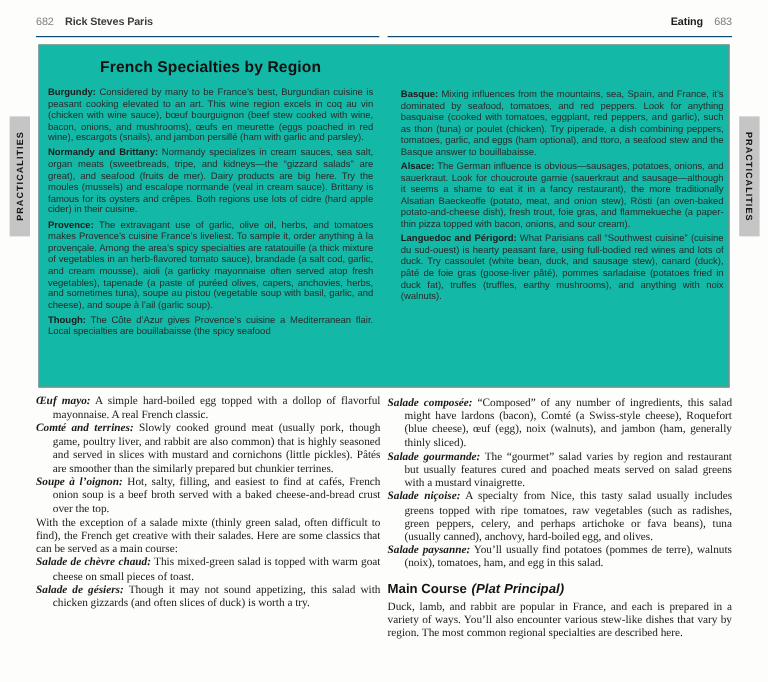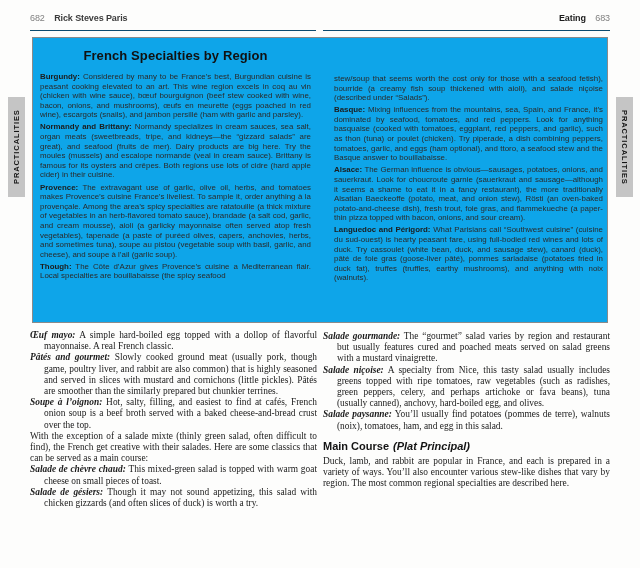--- a/index.html
+++ b/index.html
@@ -25,21 +25,21 @@
     position:absolute;top:97px;width:17px;height:100px;
     background:#c5c5c5;color:#141414;
     display:flex;align-items:center;justify-content:center;
     font-size:7.5px;font-weight:bold;letter-spacing:0.9px;
   }
   .side-tab.left{left:8px;writing-mode:vertical-rl;transform:rotate(180deg);}
   .side-tab.right{left:616px;writing-mode:vertical-rl;}
   
   .feature-box{
     position:absolute;left:32px;top:37px;width:576px;height:286px;
-    border:1.5px solid #8a8a8a;background:#0ea5e9;box-sizing:border-box;
+    border:1.5px solid #8a8a8a;background:#14b8a6;box-sizing:border-box;
   }
   .box-col{
     position:absolute;
     font-size:7.9px;line-height:9.6px;text-align:justify;color:#2a2a2a;
   }
   .box-col.colL{left:7px;top:10px;width:271px;}
   .box-col.colR{left:301px;top:36px;width:269px;}
   .box-title{
     font-size:13px;font-weight:bold;text-align:center;color:#111;
     letter-spacing:0.1px;margin:0 0 9px 0;line-height:15px;text-indent:0;
@@ -84,41 +84,41 @@
 
   <div class="box-col colL">
     <div class="box-title">French Specialties by Region</div>
     <p><span class="box-lead">Burgundy:</span> <span>Considered by many to be France’s best, Burgundian cuisine is peasant cooking elevated to an art. This wine region excels in coq au vin (chicken with wine sauce), bœuf bourguignon (beef stew cooked with wine, bacon, onions, and mushrooms), œufs en meurette (eggs poached in red wine), escargots (snails), and jambon persillé (ham with garlic and parsley).</span></p>
     <p><span class="box-lead">Normandy and Brittany:</span> <span>Normandy specializes in cream sauces, sea salt, organ meats (sweetbreads, tripe, and kidneys—the “gizzard salads” are great), and seafood (fruits de mer). Dairy products are big here. Try the moules (mussels) and escalope normande (veal in cream sauce). Brittany is famous for its oysters and crêpes. Both regions use lots of cidre (hard apple cider) in their cuisine.</span></p>
     <p><span class="box-lead">Provence:</span> <span>The extravagant use of garlic, olive oil, herbs, and tomatoes makes Provence’s cuisine France’s liveliest. To sample it, order anything à la provençale. Among the area’s spicy specialties are ratatouille (a thick mixture of vegetables in an herb-flavored tomato sauce), brandade (a salt cod, garlic, and cream mousse), aioli (a garlicky mayonnaise often served atop fresh vegetables), tapenade (a paste of puréed olives, capers, anchovies, herbs, and sometimes tuna), soupe au pistou (vegetable soup with basil, garlic, and cheese), and soupe à l’ail (garlic soup).</span></p>
     <p><span class="box-lead">Though:</span> <span>The Côte d’Azur gives Provence’s cuisine a Mediterranean flair. Local specialties are bouillabaisse (the spicy seafood</span></p>
   </div>
 
   <div class="box-col colR">
-    <p><span class="box-lead"></span><span>stew/soup that seems worth the cost only for those with a seafood fetish), bourride (a creamy fish soup thickened with aioli), and salade niçoise (described under “Salads”).</span></p>
     <p><span class="box-lead">Basque:</span> <span>Mixing influences from the mountains, sea, Spain, and France, it’s dominated by seafood, tomatoes, and red peppers. Look for anything basquaise (cooked with tomatoes, eggplant, red peppers, and garlic), such as thon (tuna) or poulet (chicken). Try piperade, a dish combining peppers, tomatoes, garlic, and eggs (ham optional), and ttoro, a seafood stew and the Basque answer to bouillabaisse.</span></p>
     <p><span class="box-lead">Alsace:</span> <span>The German influence is obvious—sausages, potatoes, onions, and sauerkraut. Look for choucroute garnie (sauerkraut and sausage—although it seems a shame to eat it in a fancy restaurant), the more traditionally Alsatian Baeckeoffe (potato, meat, and onion stew), Rösti (an oven-baked potato-and-cheese dish), fresh trout, foie gras, and flammekueche (a paper-thin pizza topped with bacon, onions, and sour cream).</span></p>
     <p><span class="box-lead">Languedoc and Périgord:</span> <span>What Parisians call “Southwest cuisine” (cuisine du sud-ouest) is hearty peasant fare, using full-bodied red wines and lots of duck. Try cassoulet (white bean, duck, and sausage stew), canard (duck), pâté de foie gras (goose-liver pâté), pommes sarladaise (potatoes fried in duck fat), truffes (truffles, earthy mushrooms), and anything with noix (walnuts).</span></p>
   </div>
 
 </div>
 
 <div class="main-col left">
   <p class="entry"><span class="lead">Œuf mayo:</span> <span>A simple hard-boiled egg topped with a dollop of flavorful mayonnaise. A real French classic.</span></p>
-  <p class="entry"><span class="lead">Pâtés and gourmet:</span> <span>Slowly cooked ground meat (usually pork, though game, poultry liver, and rabbit are also common) that is highly seasoned and served in slices with mustard and cornichons (little pickles). Pâtés are smoother than the similarly prepared but chunkier terrines.</span></p>
+  <p class="entry"><span class="lead">Comté and terrines:</span> <span>Slowly cooked ground meat (usually pork, though game, poultry liver, and rabbit are also common) that is highly seasoned and served in slices with mustard and cornichons (little pickles). Pâtés are smoother than the similarly prepared but chunkier terrines.</span></p>
   <p class="entry"><span class="lead">Soupe à l’oignon:</span> <span>Hot, salty, filling, and easiest to find at cafés, French onion soup is a beef broth served with a baked cheese-and-bread crust over the top.</span></p>
 
 
   <p class="plain-para">With the exception of a salade mixte (thinly green salad, often difficult to find), the French get creative with their salades. Here are some classics that can be served as a main course:</p>
 
   <p class="entry"><span class="lead">Salade de chèvre chaud:</span> <span>This mixed-green salad is topped with warm goat cheese on small pieces of toast.</span></p>
   <p class="entry"><span class="lead">Salade de gésiers:</span> <span>Though it may not sound appetizing, this salad with chicken gizzards (and often slices of duck) is worth a try.</span></p>
 </div>
 
 <div class="main-col right">
+  <p class="entry"><span class="lead">Salade composée:</span> <span>“Composed” of any number of ingredients, this salad might have lardons (bacon), Comté (a Swiss-style cheese), Roquefort (blue cheese), œuf (egg), noix (walnuts), and jambon (ham, generally thinly sliced).</span></p>
   <p class="entry"><span class="lead">Salade gourmande:</span> <span>The “gourmet” salad varies by region and restaurant but usually features cured and poached meats served on salad greens with a mustard vinaigrette.</span></p>
   <p class="entry"><span class="lead">Salade niçoise:</span> <span>A specialty from Nice, this tasty salad usually includes greens topped with ripe tomatoes, raw vegetables (such as radishes, green peppers, celery, and perhaps artichoke or fava beans), tuna (usually canned), anchovy, hard-boiled egg, and olives.</span></p>
   <p class="entry"><span class="lead">Salade paysanne:</span> <span>You’ll usually find potatoes (pommes de terre), walnuts (noix), tomatoes, ham, and egg in this salad.</span></p>
 
   <p class="sec-heading"><span>Main Course</span><span class="it">(Plat Principal)</span></p>
 
   <p class="plain-para">Duck, lamb, and rabbit are popular in France, and each is prepared in a variety of ways. You’ll also encounter various stew-like dishes that vary by region. The most common regional specialties are described here.</p>
 </div>
 
 </body></html>

